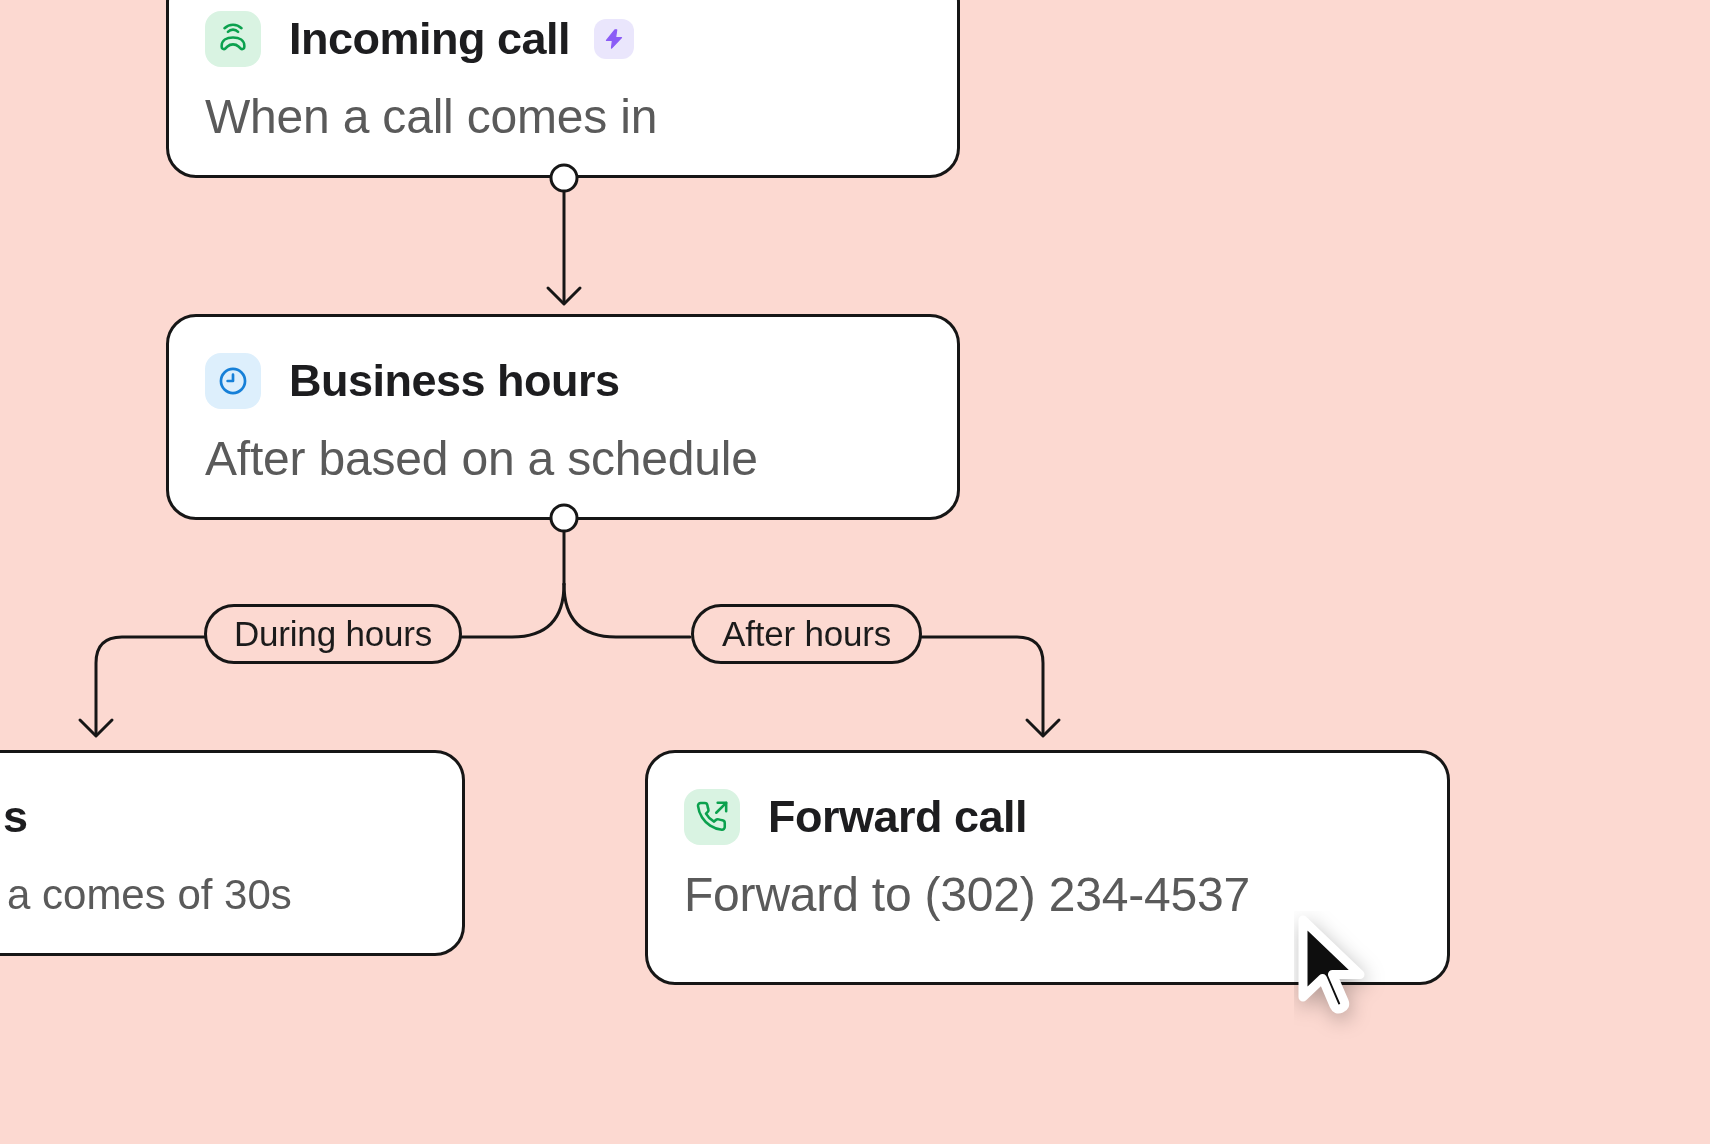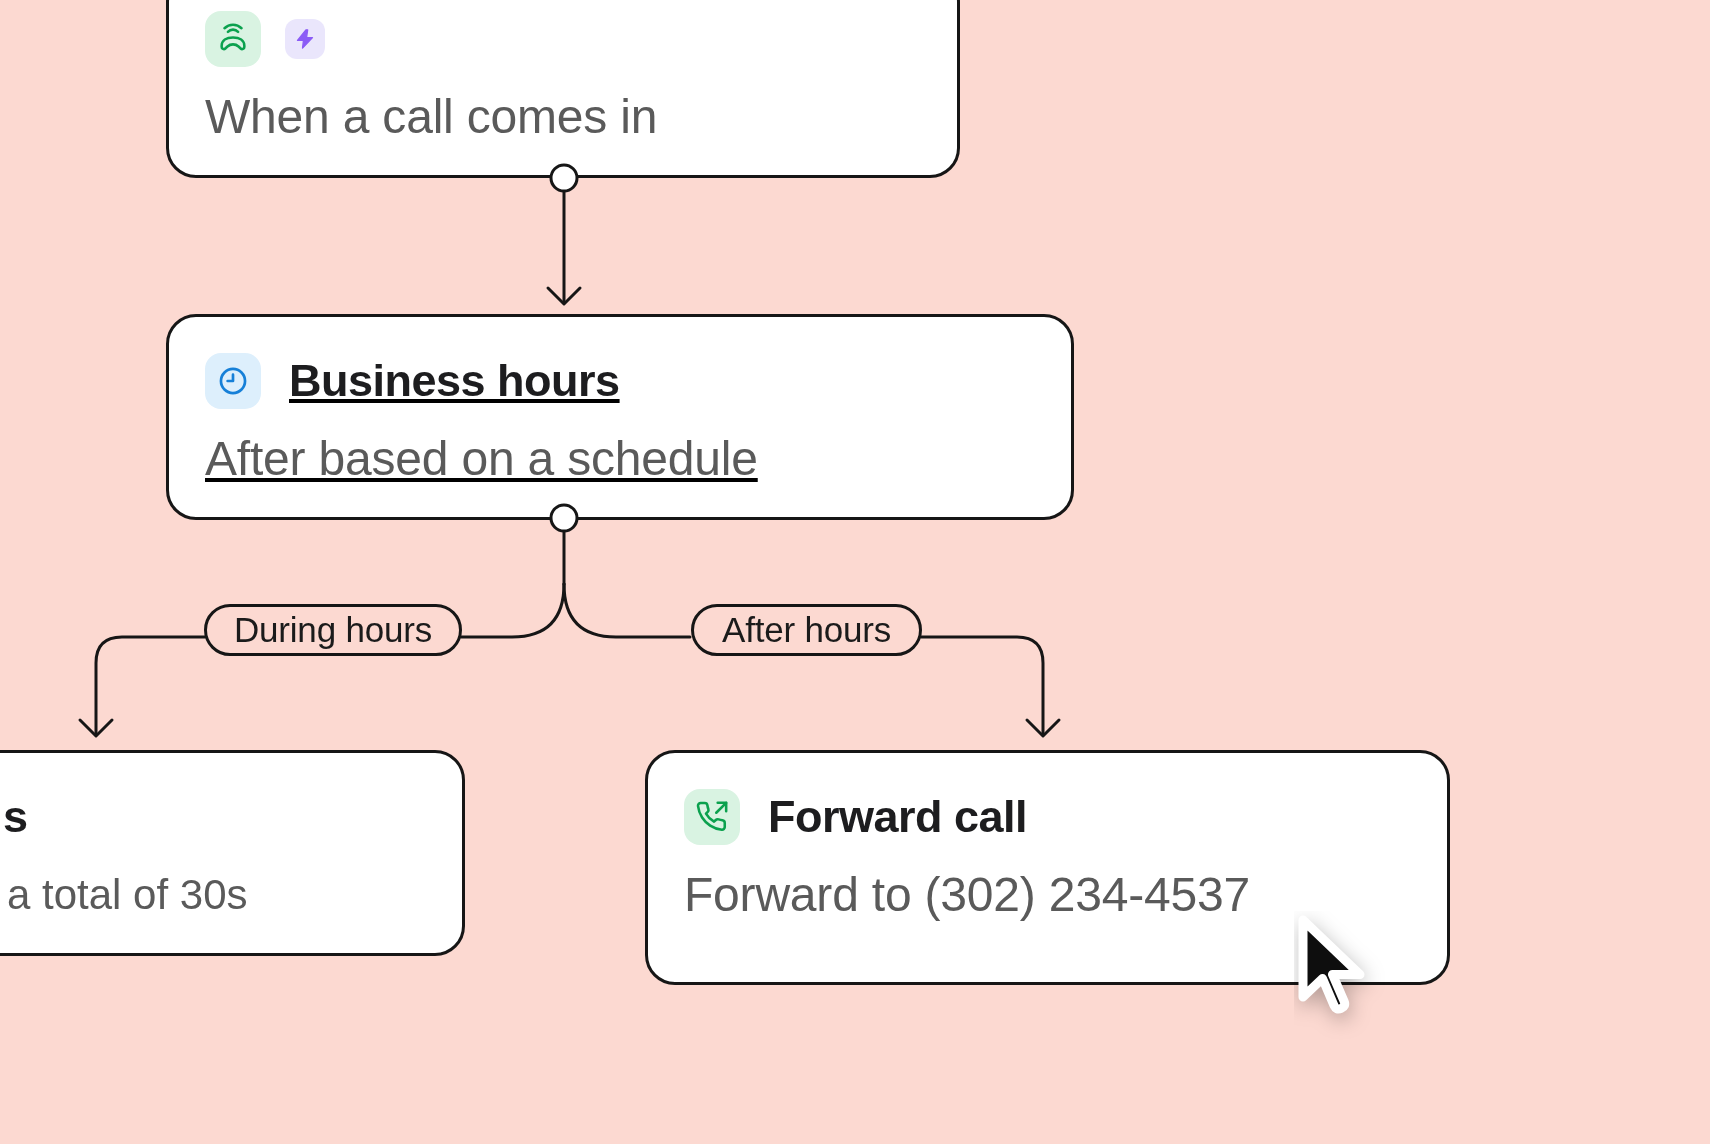--- a/index.html
+++ b/index.html
@@ -8,21 +8,21 @@
     background:var(--bg,#fcd9d1);
     font-family:"Liberation Sans",sans-serif;
   }
   
   .card{
     position:absolute;background:#ffffff;
     border:3px solid var(--card-border,#161616);
     border-radius:30px;box-sizing:border-box;z-index:1;
   }
   .card-incoming{left:166px;top:-28px;width:794px;height:206px;}
-  .card-hours{left:166px;top:314px;width:908px;height:206px;text-decoration:underline;}
+  .card-hours{left:166px;top:314px;width:794px;height:206px;}
   .card-left{left:-300px;top:750px;width:765px;height:206px;}
   .card-forward{left:645px;top:750px;width:805px;height:235px;}
   .card-inner{padding:36px;}
   .title-row{display:flex;align-items:center;gap:28px;}
   .node-icon{
     width:56px;height:56px;border-radius:16px;flex:0 0 auto;
     display:flex;align-items:center;justify-content:center;
   }
   .node-icon svg{width:34px;height:34px;display:block;}
   .icon-green{background:var(--green-bg,#d9f3e2);}
@@ -46,21 +46,21 @@
   
   .frag{position:absolute;white-space:nowrap;}
   .frag-title{left:300px;top:38px;font-size:45px;font-weight:600;line-height:52px;color:var(--title,#1d1d1f);}
   .frag-subtitle{left:304px;top:118px;font-size:42px;font-weight:400;line-height:48px;color:var(--subtitle,#5a5a5a);}
   
   .wires{position:absolute;left:0;top:0;width:1710px;height:1144px;z-index:2;pointer-events:none;}
   .wires path{fill:none;stroke:var(--line,#161616);stroke-width:3;stroke-linecap:round;stroke-linejoin:round;}
   .wires circle{fill:#ffffff;stroke:var(--line,#161616);stroke-width:3;}
   
   .pill{
-    position:absolute;z-index:3;height:52px;box-sizing:border-box;
+    position:absolute;z-index:3;height:60px;box-sizing:border-box;
     border:3px solid var(--card-border,#161616);border-radius:32px;
     background:var(--bg,#fcd9d1);
     display:flex;align-items:center;justify-content:center;
     font-size:35px;font-weight:500;color:#1b1b1b;letter-spacing:-0.2px;
   }
   .pill-during{left:204px;top:604px;width:258px;}
   .pill-after{left:691px;top:604px;width:231px;}
   
   .cursor{position:absolute;left:1294px;top:911px;width:130px;height:140px;z-index:4;pointer-events:none;}
   .cursor path{
@@ -77,20 +77,21 @@
   <div class="card card-incoming">
     <div class="card-inner">
       <div class="title-row">
         <div class="node-icon icon-green">
           <svg viewBox="0 0 24 24" fill="none" stroke-width="1.8" stroke-linecap="round" stroke-linejoin="round">
             <path d="M8.4 6.9a5 5 0 0 1 7.2 0"></path>
             <path d="M6 4.4a8.6 8.6 0 0 1 12 0"></path>
             <path d="M4 16.8C4 13 7.4 10.9 12 10.9s8 2.1 8 5.9v0.8c0 1.3-1.6 2-2.6 1.1l-1.5-1.4c-1.1-1-2.4-1.5-3.9-1.5s-2.8 0.5-3.9 1.5l-1.5 1.4c-1 0.9-2.6 0.2-2.6-1.1z"></path>
           </svg>
         </div>
+        <span class="node-title">Incoming call</span>
         <span class="badge">
           <svg viewBox="0 0 24 24" stroke-width="1.4" stroke-linejoin="round">
             <path d="M13 2 3.8 13.5h6.5L9.3 22l10.9-11.5h-6.5L14.9 2Z"></path>
           </svg>
         </span>
       </div>
       <div class="node-subtitle">When a call comes in</div>
     </div>
   </div>
 
@@ -104,21 +105,21 @@
           </svg>
         </div>
         <span class="node-title">Business hours</span>
       </div>
       <div class="node-subtitle">After based on a schedule</div>
     </div>
   </div>
 
   <div class="card card-left">
     <span class="frag frag-title">s</span>
-    <span class="frag frag-subtitle">a total of 30s</span>
+    <span class="frag frag-subtitle">a comes of 30s</span>
   </div>
 
   <div class="card card-forward">
     <div class="card-inner">
       <div class="title-row">
         <div class="node-icon icon-green">
           <svg viewBox="0 0 24 24" fill="none" stroke-width="1.8" stroke-linecap="round" stroke-linejoin="round">
             <polyline points="22 8 22 2 16 2"></polyline>
             <line x1="15" y1="9" x2="22" y2="2"></line>
             <path d="M21 16.5v2.6a1.9 1.9 0 0 1-2.07 1.9 18.8 18.8 0 0 1-8.2-2.92 18.5 18.5 0 0 1-5.7-5.7A18.8 18.8 0 0 1 2.11 4.17 1.9 1.9 0 0 1 4 2.1h2.85a1.9 1.9 0 0 1 1.9 1.63c.12.92.34 1.81.66 2.67a1.9 1.9 0 0 1-.43 2L7.75 9.63a15.2 15.2 0 0 0 5.7 5.7l1.23-1.23a1.9 1.9 0 0 1 2-.43c.86.32 1.75.54 2.67.66a1.9 1.9 0 0 1 1.65 1.97z"></path>

